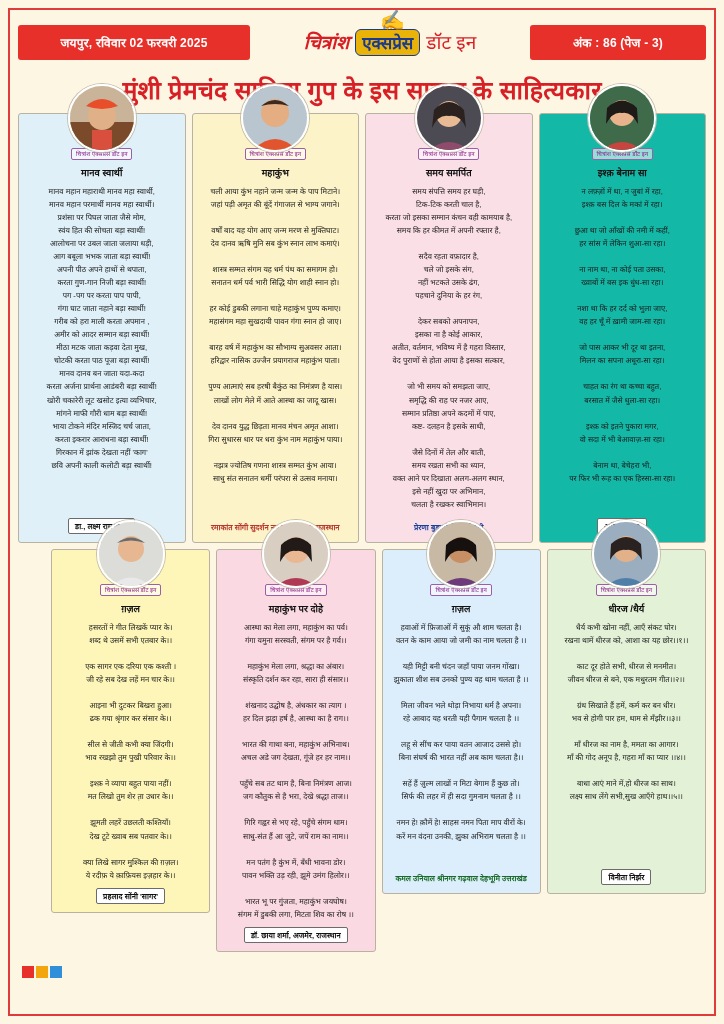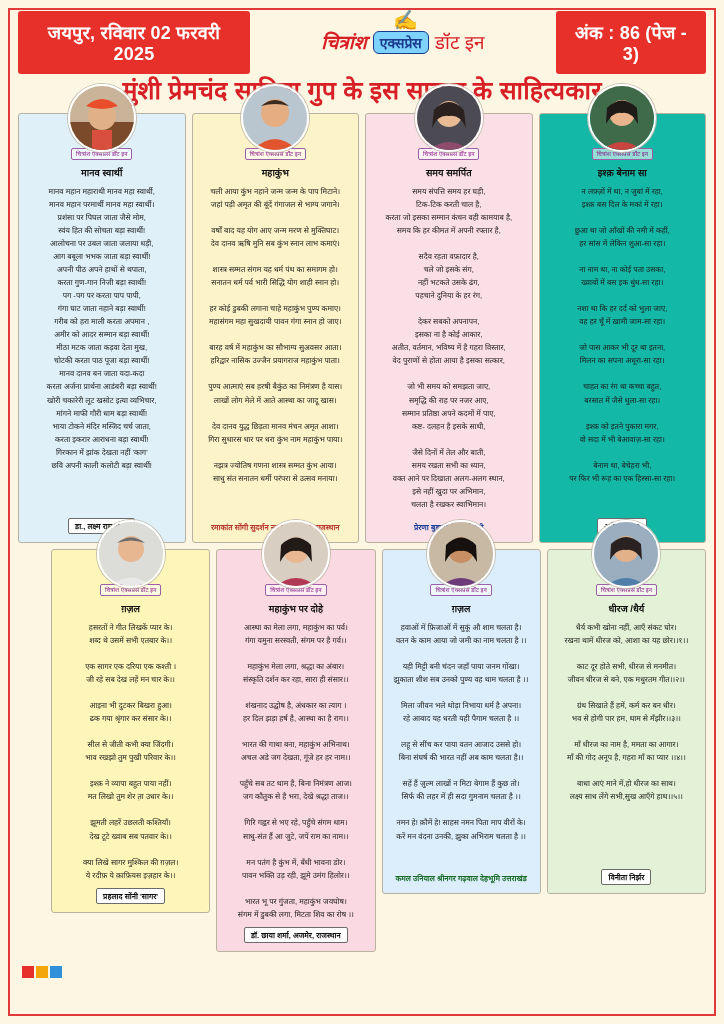--- a/index.html
+++ b/index.html
@@ -39,44 +39,44 @@
     align-items: stretch;
     gap: 4px;
     height: 52px;
     margin-bottom: 2px;
   }
   .mh-left, .mh-right {
     flex: 0 0 auto;
     display: flex; align-items: center; justify-content: center;
   }
   .mh-left { width: 232px; }
-  .mh-right { width: 150px; }
+  .mh-right { width: 176px; }
   .ribbon {
     background: #e8302a;
     color: #fff;
     font-weight: bold;
-    font-size: 18px;
+    font-size: 12px;
     padding: 9px 10px;
     width: 100%;
     text-align: center;
     border-radius: 3px;
     letter-spacing: .2px;
   }
   .mh-center {
     flex: 1 1 auto;
     display: flex; align-items: center; justify-content: center;
     gap: 6px;
     position: relative;
   }
   .brand1 {
     font-size: 19px; font-weight: bold; color: #d81f26; font-style: italic;
   }
   .brand2 {
-    font-size: 14px; font-weight: bold; color: #1a3a8f;
-    background: #7dd3fc;
+    font-size: 17px; font-weight: bold; color: #1a3a8f;
+    background: #eab308;
     border: 1px solid #1a3a8f;
     padding: 1px 6px;
     border-radius: 6px;
   }
   .brand3 {
     font-size: 19px; font-weight: normal; color: #d81f26;
   }
   .quill {
     position: absolute;
     top: -8px; left: 50%;

